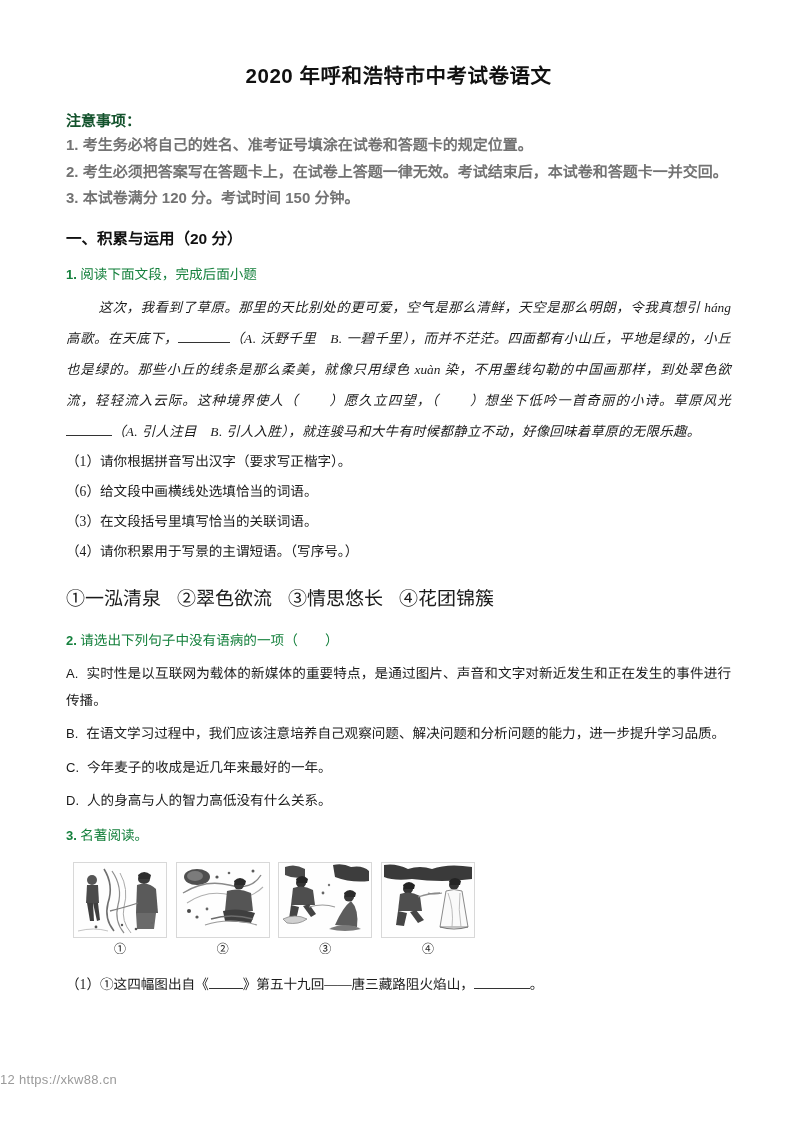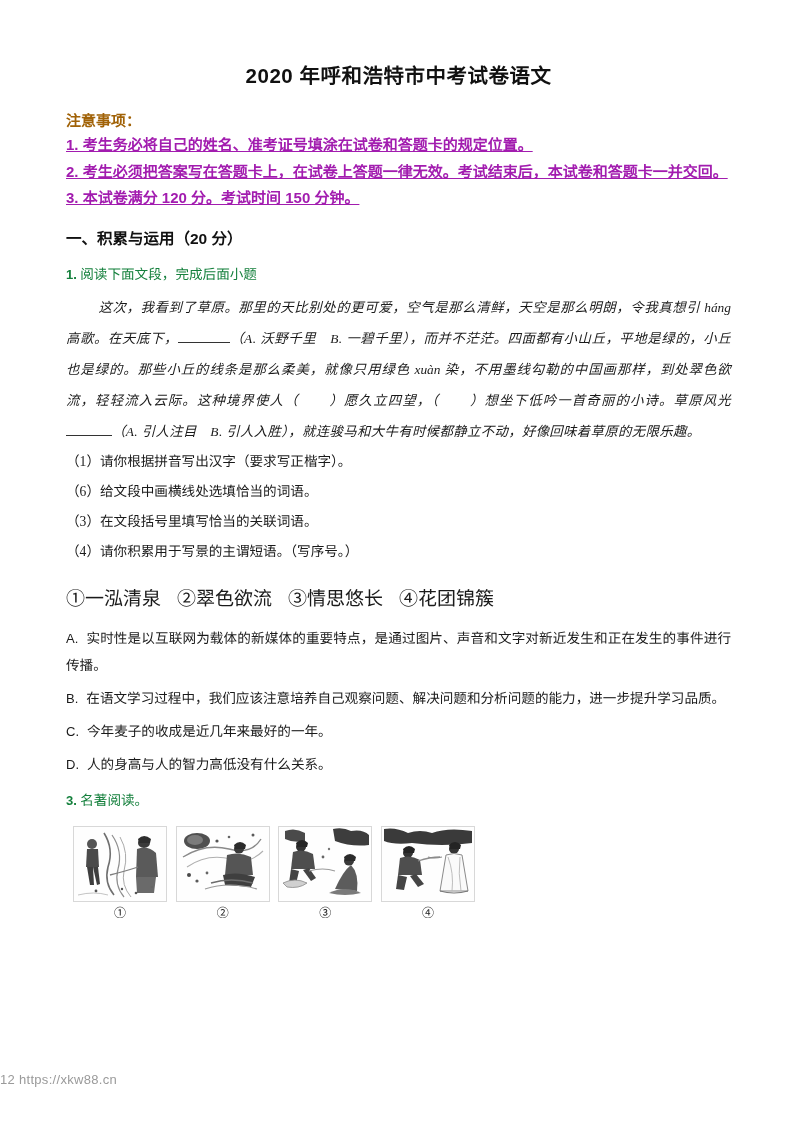--- a/index.html
+++ b/index.html
@@ -42,31 +42,30 @@
     color: #111;
   }
 
   
   .notice-head {
     font-family: "Liberation Sans", "DejaVu Sans", sans-serif;
     font-weight: bold;
     font-size: 15px;
     margin-top: 21px;
     line-height: 1.5;
-    color: #a16207;
+    color: #14532d;
   }
   .notice-line {
     font-family: "Liberation Sans", "DejaVu Sans", sans-serif;
     font-weight: bold;
     font-size: 15px;
     line-height: 1.78;
-    color: #a21caf;
+    color: #737373;
     text-align: justify;
     text-justify: inter-ideograph;
-    text-decoration: underline;
   }
 
   
   .section-heading {
     font-family: "Liberation Sans", "DejaVu Sans", sans-serif;
     font-weight: bold;
     font-size: 15.5px;
     margin-top: 14px;
     line-height: 1.7;
     color: #111;
@@ -243,20 +242,24 @@
 
     <div class="subq">（1）请你根据拼音写出汉字（要求写正楷字）。</div>
     <div class="subq">（6）给文段中画横线处选填恰当的词语。</div>
     <div class="subq">（3）在文段括号里填写恰当的关联词语。</div>
     <div class="subq">（4）请你积累用于写景的主谓短语。（写序号。）</div>
 
     <div class="phrase-list">
       <span class="item">①一泓清泉</span><span class="item">②翠色欲流</span><span class="item">③情思悠长</span><span class="item">④花团锦簇</span>
     </div>
 
+    <div class="q-stem">
+      <span class="q-num">2.</span>
+      <span>请选出下列句子中没有语病的一项（　　）</span>
+    </div>
 
     <div class="option">
       <span class="lbl">A.</span><span>实时性是以互联网为载体的新媒体的重要特点，是通过图片、声音和文字对新近发生和正在发生的事件进行传播。</span>
     </div>
     <div class="option">
       <span class="lbl">B.</span><span>在语文学习过程中，我们应该注意培养自己观察问题、解决问题和分析问题的能力，进一步提升学习品质。</span>
     </div>
     <div class="option">
       <span class="lbl">C.</span><span>今年麦子的收成是近几年来最好的一年。</span>
     </div>
@@ -364,17 +367,20 @@
             <path d="M78 30 Q76 46 79 64" stroke="#b5b5b5" stroke-width="0.9" fill="none"></path>
             <path d="M58 64 Q72 68 86 64" stroke="#777" stroke-width="1.1" fill="none"></path>
             <path d="M60 30 Q52 32 46 30" stroke="#888" stroke-width="1.2" fill="none"></path>
           </svg>
         </div>
         <div class="figure-caption">④</div>
       </div>
 
     </div>
 
+    <div class="q-after-fig">
+      <span>（1）①这四幅图出自《</span><span class="blank-book"></span><span>》第五十九回——唐三藏路阻火焰山，</span><span class="blank-tail"></span><span>。</span>
+    </div>
 
   </div>
 
   <div class="footer">12 https://xkw88.cn</div>
 </div>
 
 </body></html>

